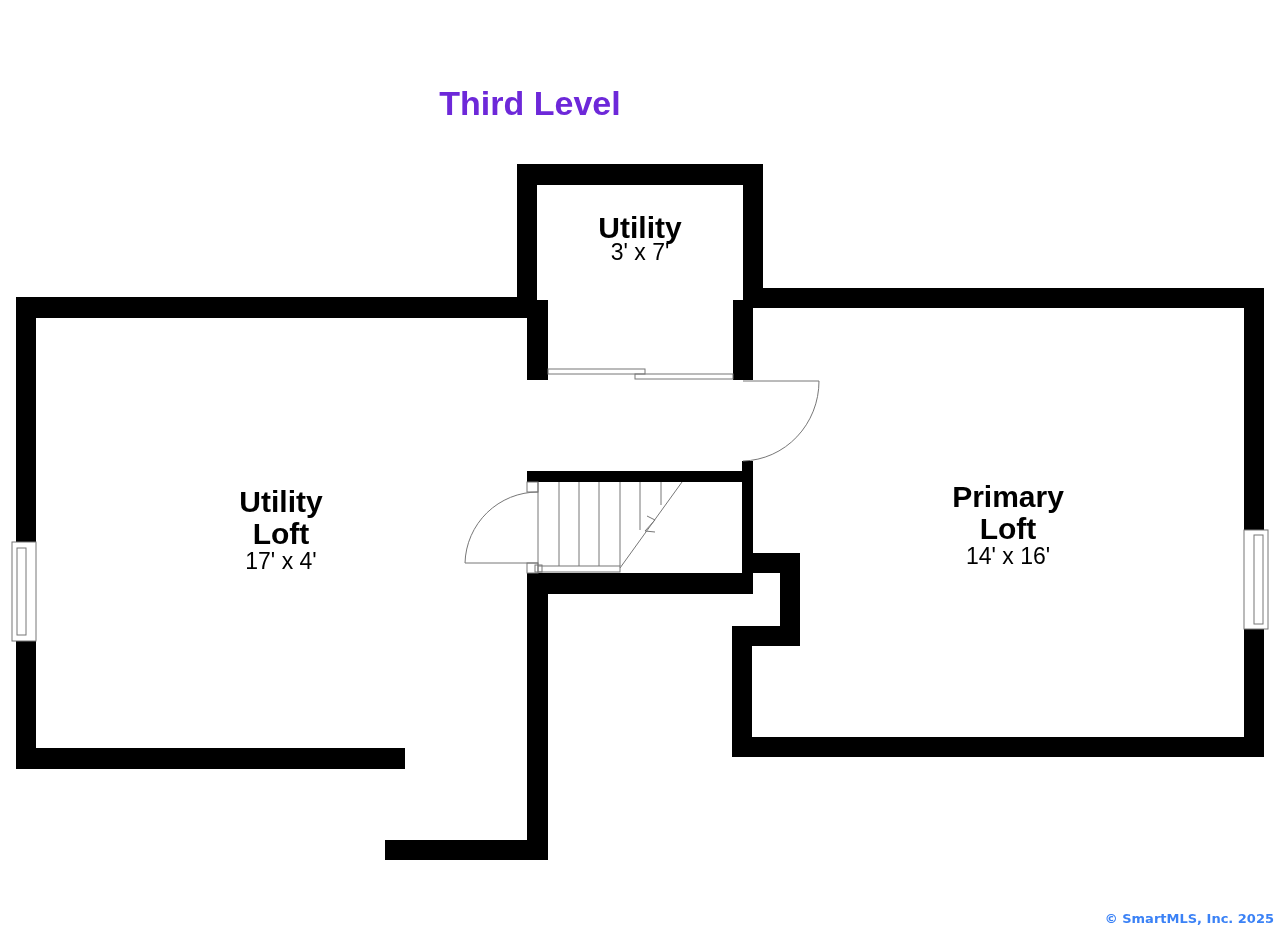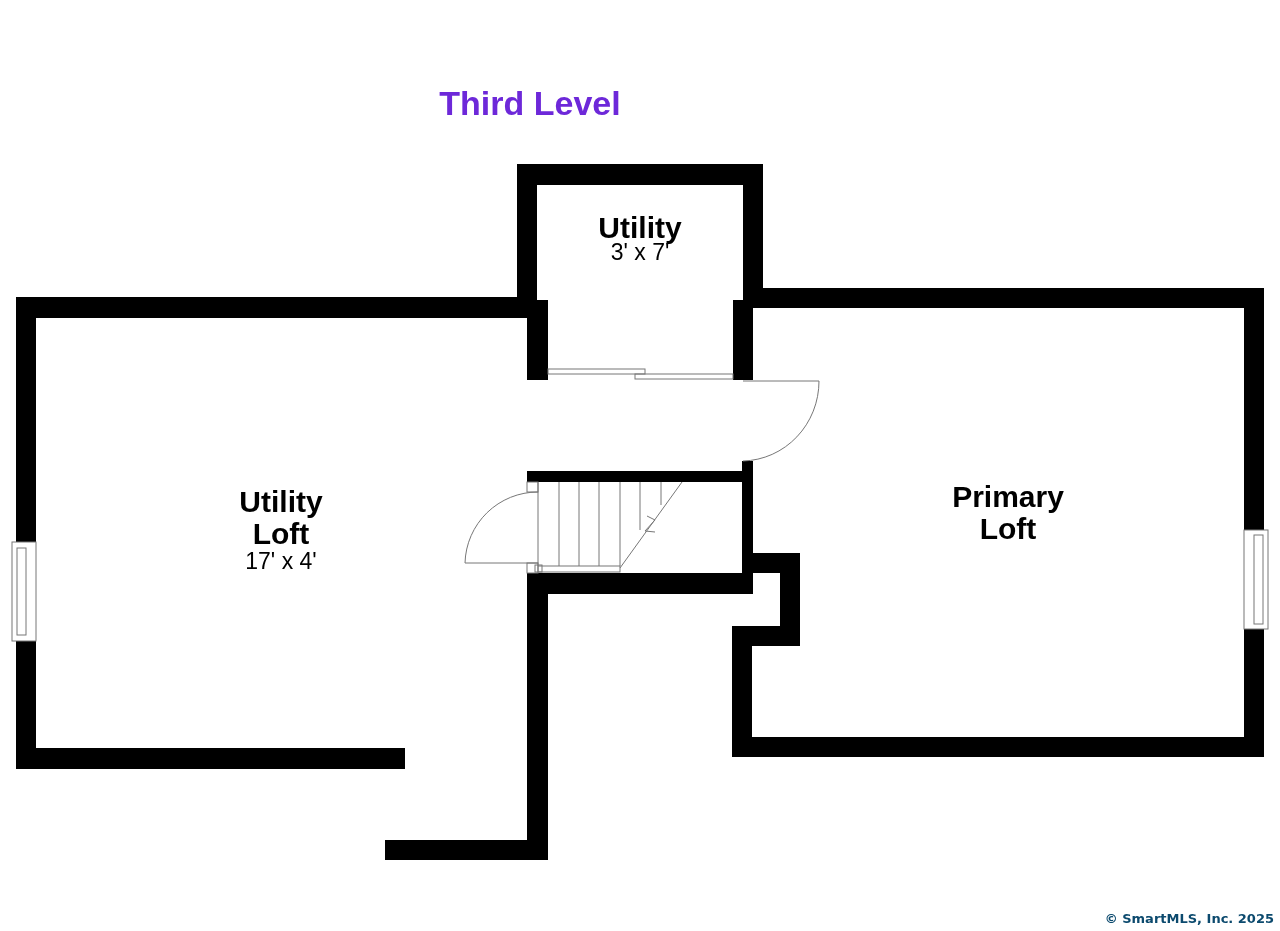--- a/index.html
+++ b/index.html
@@ -2,21 +2,21 @@
 <html><head>
 <meta charset="utf-8">
 <style>
   html,body{margin:0;padding:0;background:#fff;}
   body{width:1280px;height:931px;position:relative;overflow:hidden;font-family:"Liberation Sans",sans-serif;}
   .wall{position:absolute;background:#000;}
   .title{position:absolute;left:0;width:1060px;top:84px;text-align:center;font-weight:bold;font-size:34px;color:#6d28d9;}
   .room{position:absolute;text-align:center;color:#000;}
   .room .name{font-weight:bold;font-size:30px;line-height:32px;}
   .room .dim{font-size:23px;line-height:26px;}
-  .copyright{position:absolute;right:6px;bottom:5px;font-size:13px;color:#0c4a6e;font-weight:bold;font-family:"DejaVu Sans",sans-serif;}
+  .copyright{position:absolute;right:6px;bottom:5px;font-size:13px;color:#3b82f6;font-weight:bold;font-family:"DejaVu Sans",sans-serif;}
   svg.lines{position:absolute;left:0;top:0;}
 </style>
 </head>
 <body>
 
 <div class="title">Third Level</div>
 
 <div>
 
   <div class="wall" style="left:16px;top:297px;width:514px;height:21px;"></div>
@@ -85,15 +85,16 @@
 
 <div class="room" style="left:181px;width:200px;top:486px;">
   <div class="name">Utility</div>
   <div class="name">Loft</div>
   <div class="dim" style="margin-top:-2px;">17' x 4'</div>
 </div>
 
 <div class="room" style="left:908px;width:200px;top:481px;">
   <div class="name">Primary</div>
   <div class="name">Loft</div>
+  <div class="dim" style="margin-top:-2px;">14' x 16'</div>
 </div>
 
 <div class="copyright">© SmartMLS, Inc.  2025</div>
 
 </body></html>

